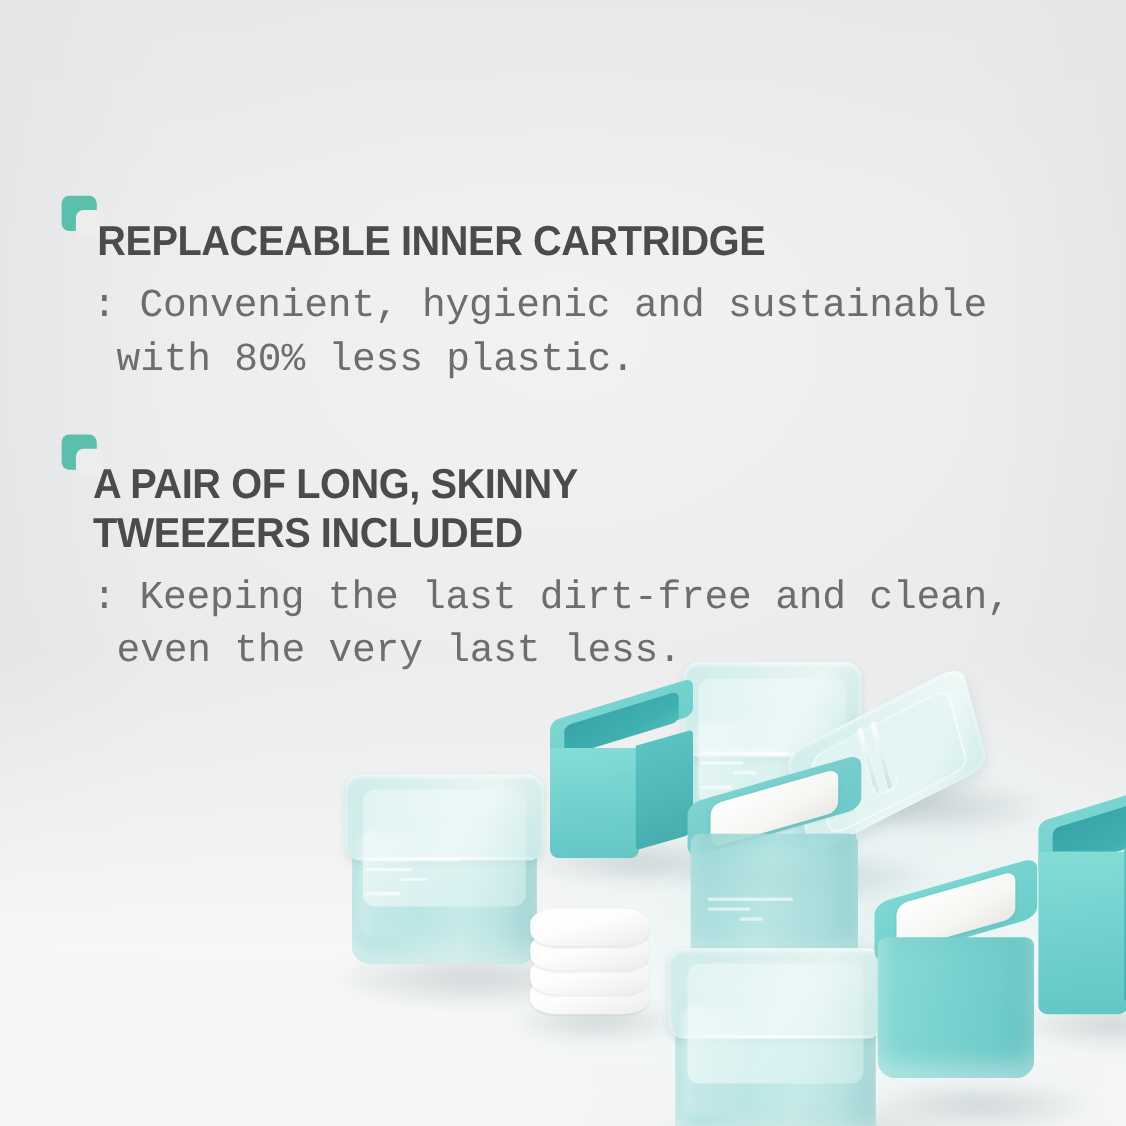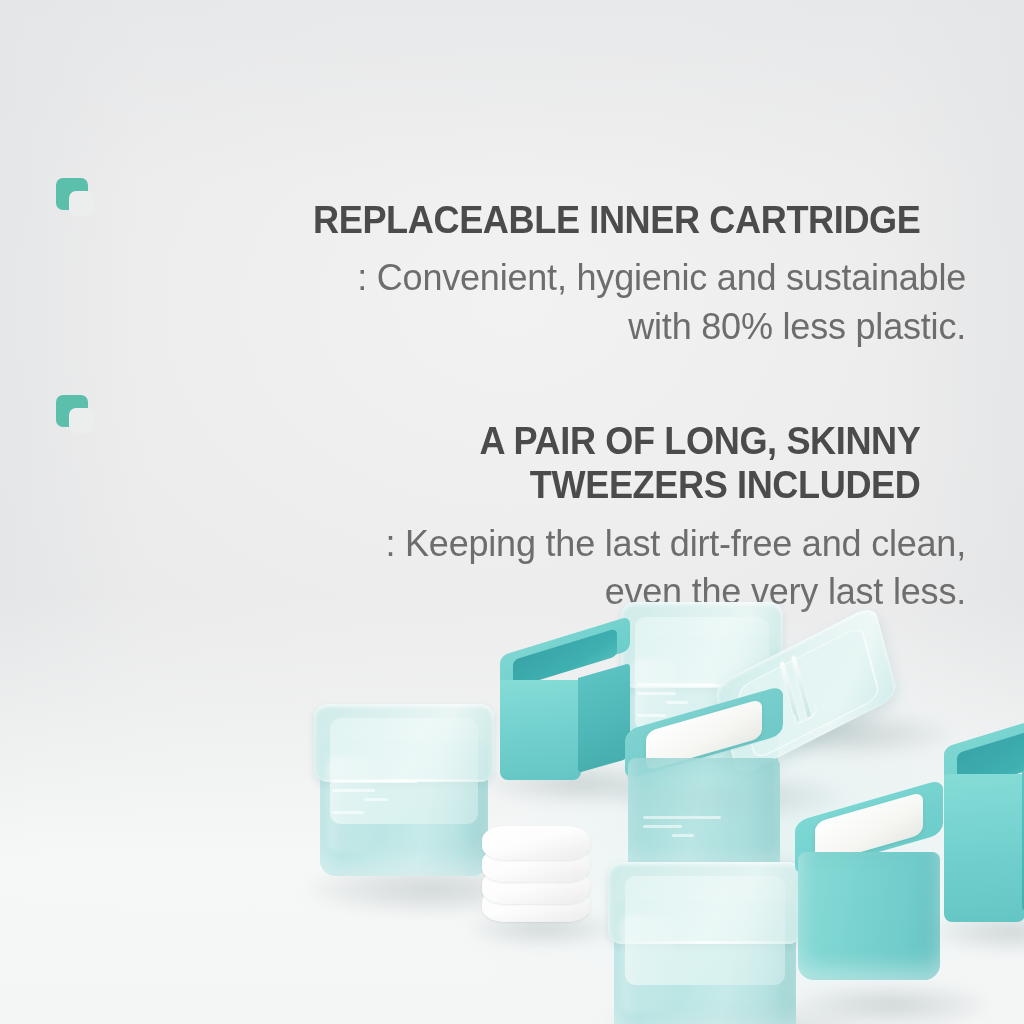--- a/index.html
+++ b/index.html
@@ -68,21 +68,20 @@
   
   .features {
     position: absolute;
     top: 178px;
     left: 56px;
     width: 910px;
   }
   .feature {
     position: relative;
     margin-bottom: 42px;
-    text-align: right;
   }
   .feature.second { margin-top: 44px; }
 
   .bullet-marker {
     position: absolute;
     left: 0;
     top: 0;
     width: 40px;
     height: 40px;
   }
@@ -129,21 +128,21 @@
   .feature-body {
     margin: 12px 0 0 0;
     padding-left: 28px;
     font-family: "Liberation Sans", sans-serif;
     font-weight: 300;
     font-size: 36px;
     line-height: 1.34;
     color: #6d6d6d;
     letter-spacing: -0.2px;
   }
-  .feature-body .line { display: block; }
+  .feature-body .line { display: block; font-family: Liberation Mono, monospace; }
   .feature-body .line.indent { padding-left: 22px; }
 
   
   .scene {
     position: absolute;
     left: 0;
     bottom: 0;
     width: 1024px;
     height: 430px;
     overflow: hidden;

